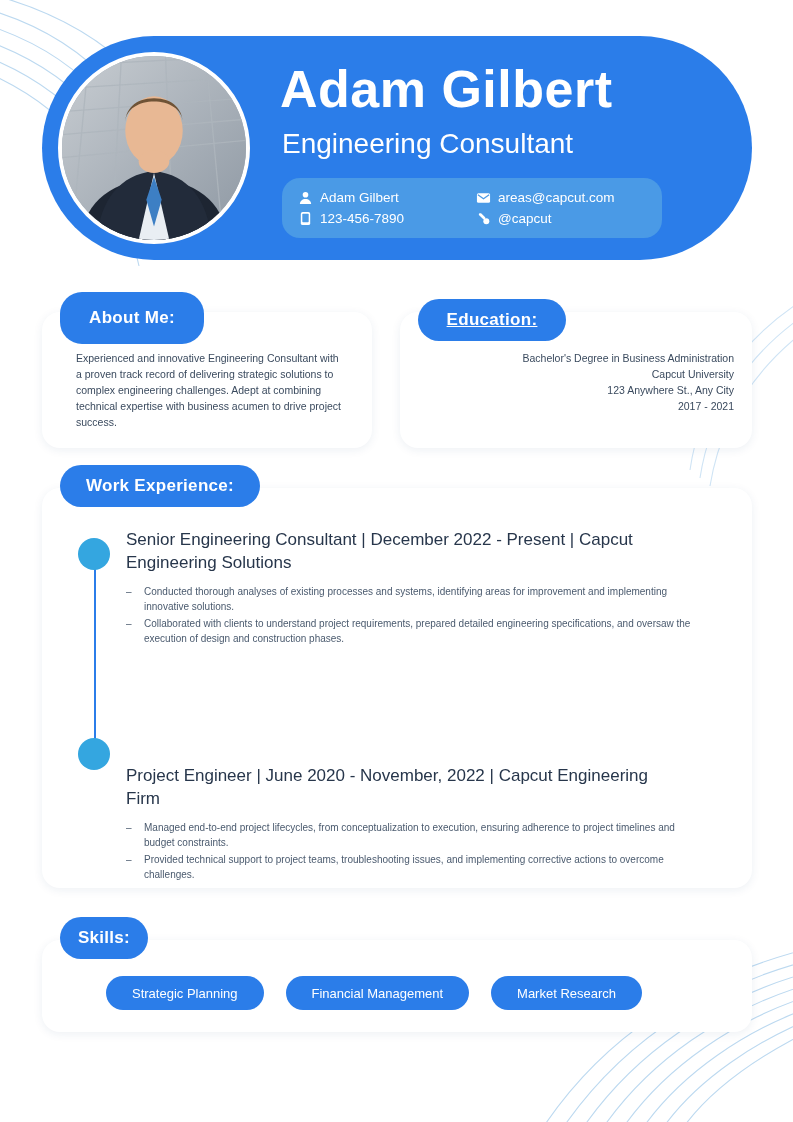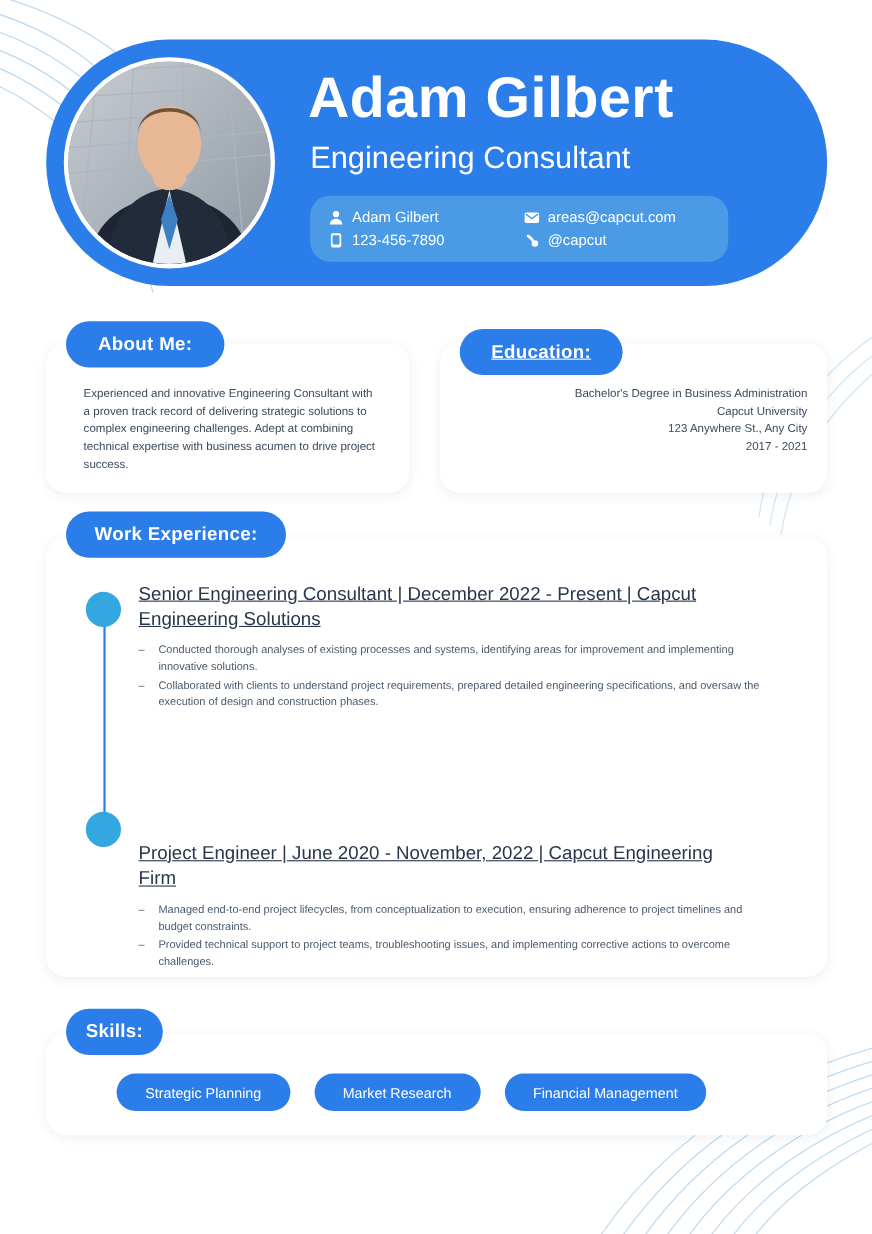--- a/index.html
+++ b/index.html
@@ -114,21 +114,21 @@
   .card {
     position: absolute;
     background: #ffffff;
     border-radius: 18px;
     box-shadow: 0 2px 10px rgba(30, 60, 110, 0.08);
     z-index: 3;
   }
 
   
   #about-card { left: 42px; top: 312px; width: 330px; height: 136px; }
-  #about-pill  { left: 60px; top: 292px; width: 144px; height: 42px; }
+  #about-pill  { left: 60px; top: 292px; width: 144px; height: 52px; }
   .about-text {
     position: absolute;
     left: 34px;
     top: 38px;
     width: 270px;
     font-size: 10.5px;
     line-height: 16px;
     color: #3a4a5e;
   }
 
@@ -165,21 +165,20 @@
     border-radius: 50%;
     background: #34a6e0;
     z-index: 5;
   }
   .job { position: absolute; z-index: 5; }
   .job-title {
     font-size: 17px;
     line-height: 23px;
     color: #27364b;
     width: 560px;
-    text-decoration: underline;
   }
   .bullets { margin-top: 10px; width: 580px; }
   .bullet {
     display: flex;
     gap: 10px;
     font-size: 10px;
     line-height: 15px;
     color: #4a5a6e;
     margin-bottom: 2px;
   }
@@ -351,17 +350,17 @@
     <div class="bullet">
       <span class="dash">–</span>
       <span>Provided technical support to project teams, troubleshooting issues, and implementing corrective actions to overcome challenges.</span>
     </div>
   </div>
 </div>
 
 <div class="card" id="skills-card">
   <div class="skill-row">
     <div class="skill-chip">Strategic Planning</div>
+    <div class="skill-chip">Financial Management</div>
     <div class="skill-chip">Market Research</div>
-    <div class="skill-chip">Financial Management</div>
   </div>
 </div>
 <div class="pill" id="skills-pill">Skills:</div>
 
 </body></html>

